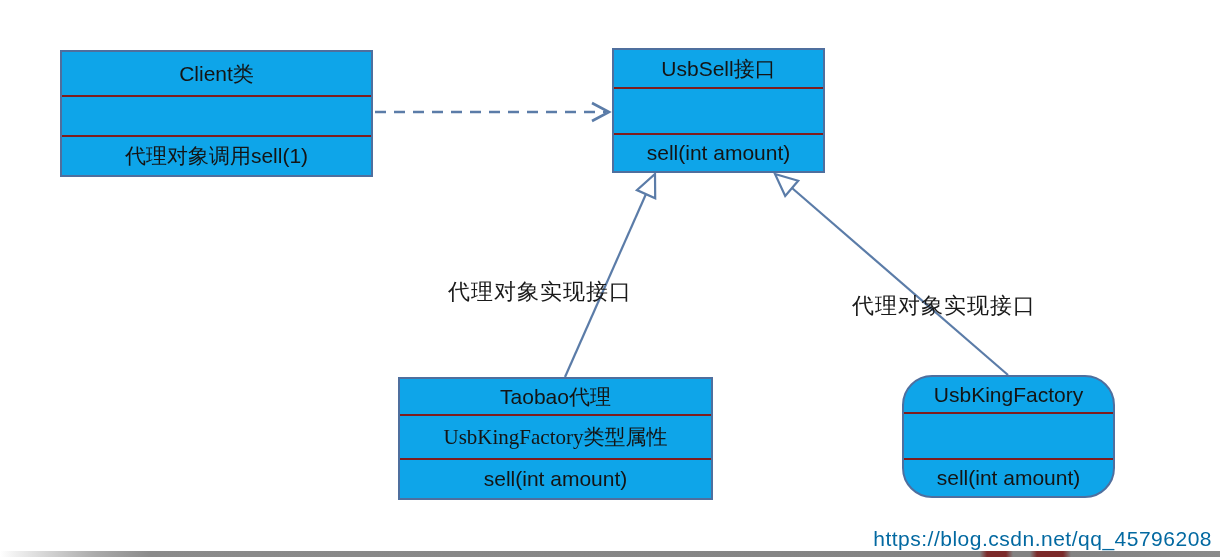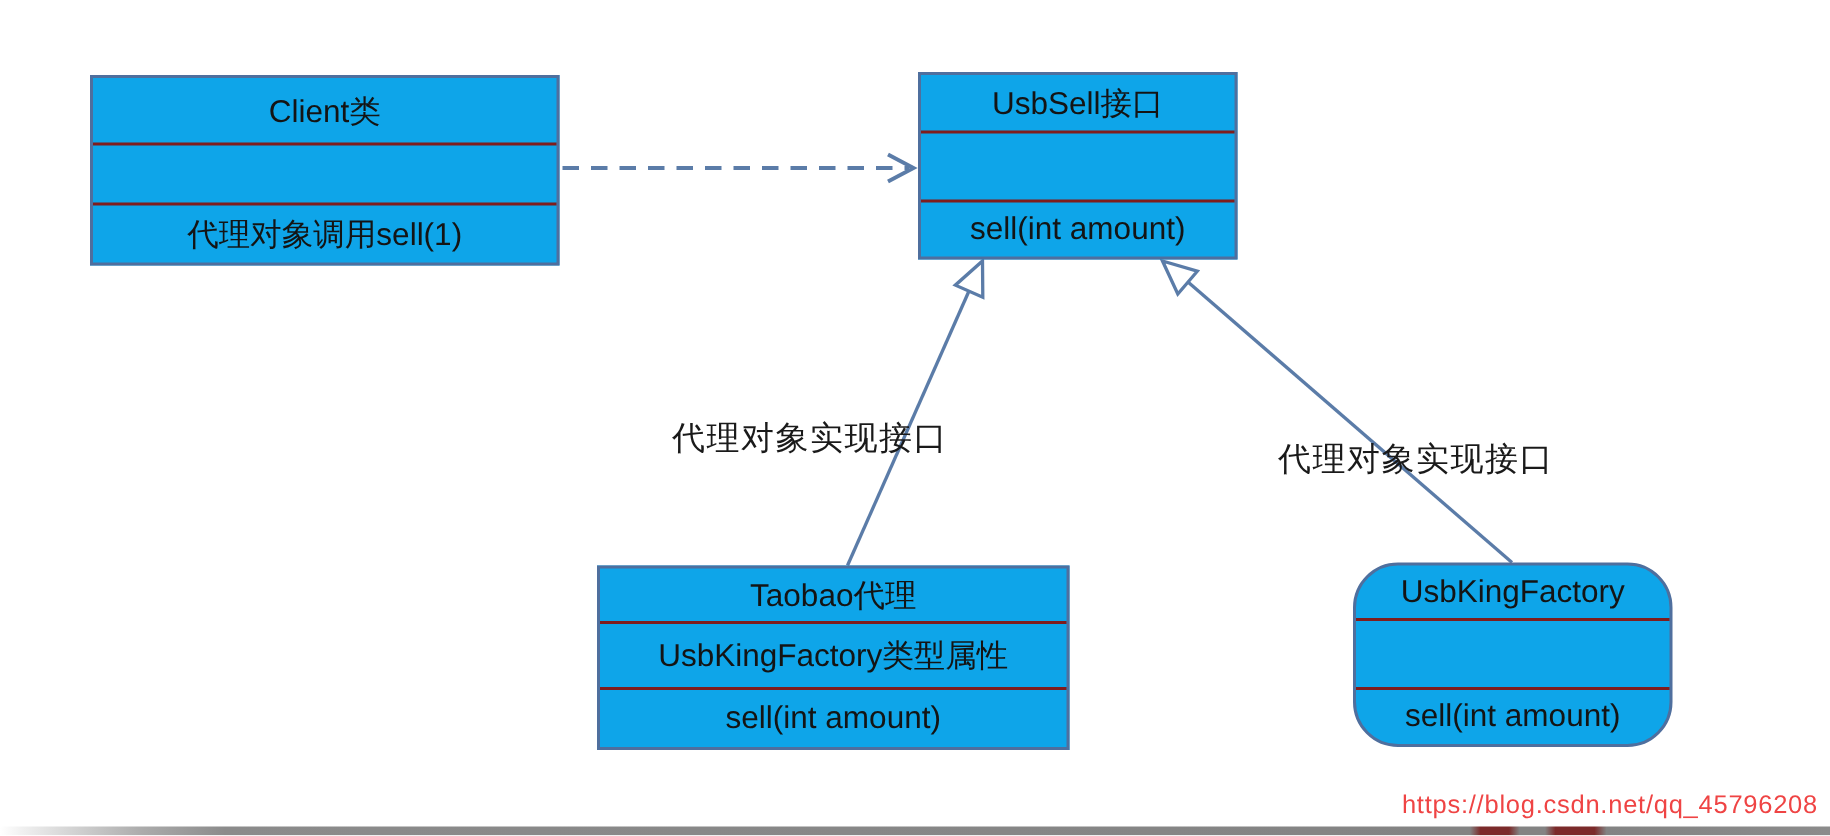--- a/index.html
+++ b/index.html
@@ -36,21 +36,21 @@
 
   
   #box-client   { left: 60px;  top: 50px;  width: 313px; height: 127px; }
   #box-client .r1 { height: 43px; }
   #box-client .r2 { height: 40px; }
   #box-usbsell  { left: 612px; top: 48px;  width: 213px; height: 125px; }
   #box-usbsell .r1 { height: 37px; }
   #box-usbsell .r2 { height: 46px; }
   #box-taobao   { left: 398px; top: 377px; width: 315px; height: 123px; }
   #box-taobao .r1 { height: 35px; }
-  #box-taobao .r2 { height: 44px; }
+  #box-taobao .r2 { height: 44px; font-family: Liberation Serif, serif; }
   #box-usbking  { left: 902px; top: 375px; width: 213px; height: 123px; border-radius: 30px; }
   #box-usbking .r1 { height: 35px; }
   #box-usbking .r2 { height: 46px; }
 
   svg.edges {
     position: absolute;
     left: 0; top: 0;
     width: 1220px; height: 557px;
     pointer-events: none;
   }
@@ -61,22 +61,22 @@
     white-space: nowrap;
     letter-spacing: 1px;
   }
   #label-proxy { left: 448px; top: 277px; }
   #label-real  { left: 852px; top: 291px; }
 
   .watermark {
     position: absolute;
     right: 8px;
     top: 527px;
-    font-size: 17px;
-    color: #ef4444;
+    font-size: 21px;
+    color: #0369a1;
     letter-spacing: 0.5px;
   }
   .bottom-bar {
     position: absolute;
     left: 0; right: 0; bottom: 0;
     height: 6px;
     background: linear-gradient(90deg,
       #ffffff 0px, #f0f0f0 15px, #d6d6d6 45px, #ababab 95px, #8b8b8b 150px,
       #838383 980px, #7b2a2a 987px, #7b2a2a 1006px, #838383 1013px,
       #838383 1030px, #7b2a2a 1037px, #7b2a2a 1063px, #838383 1071px,

